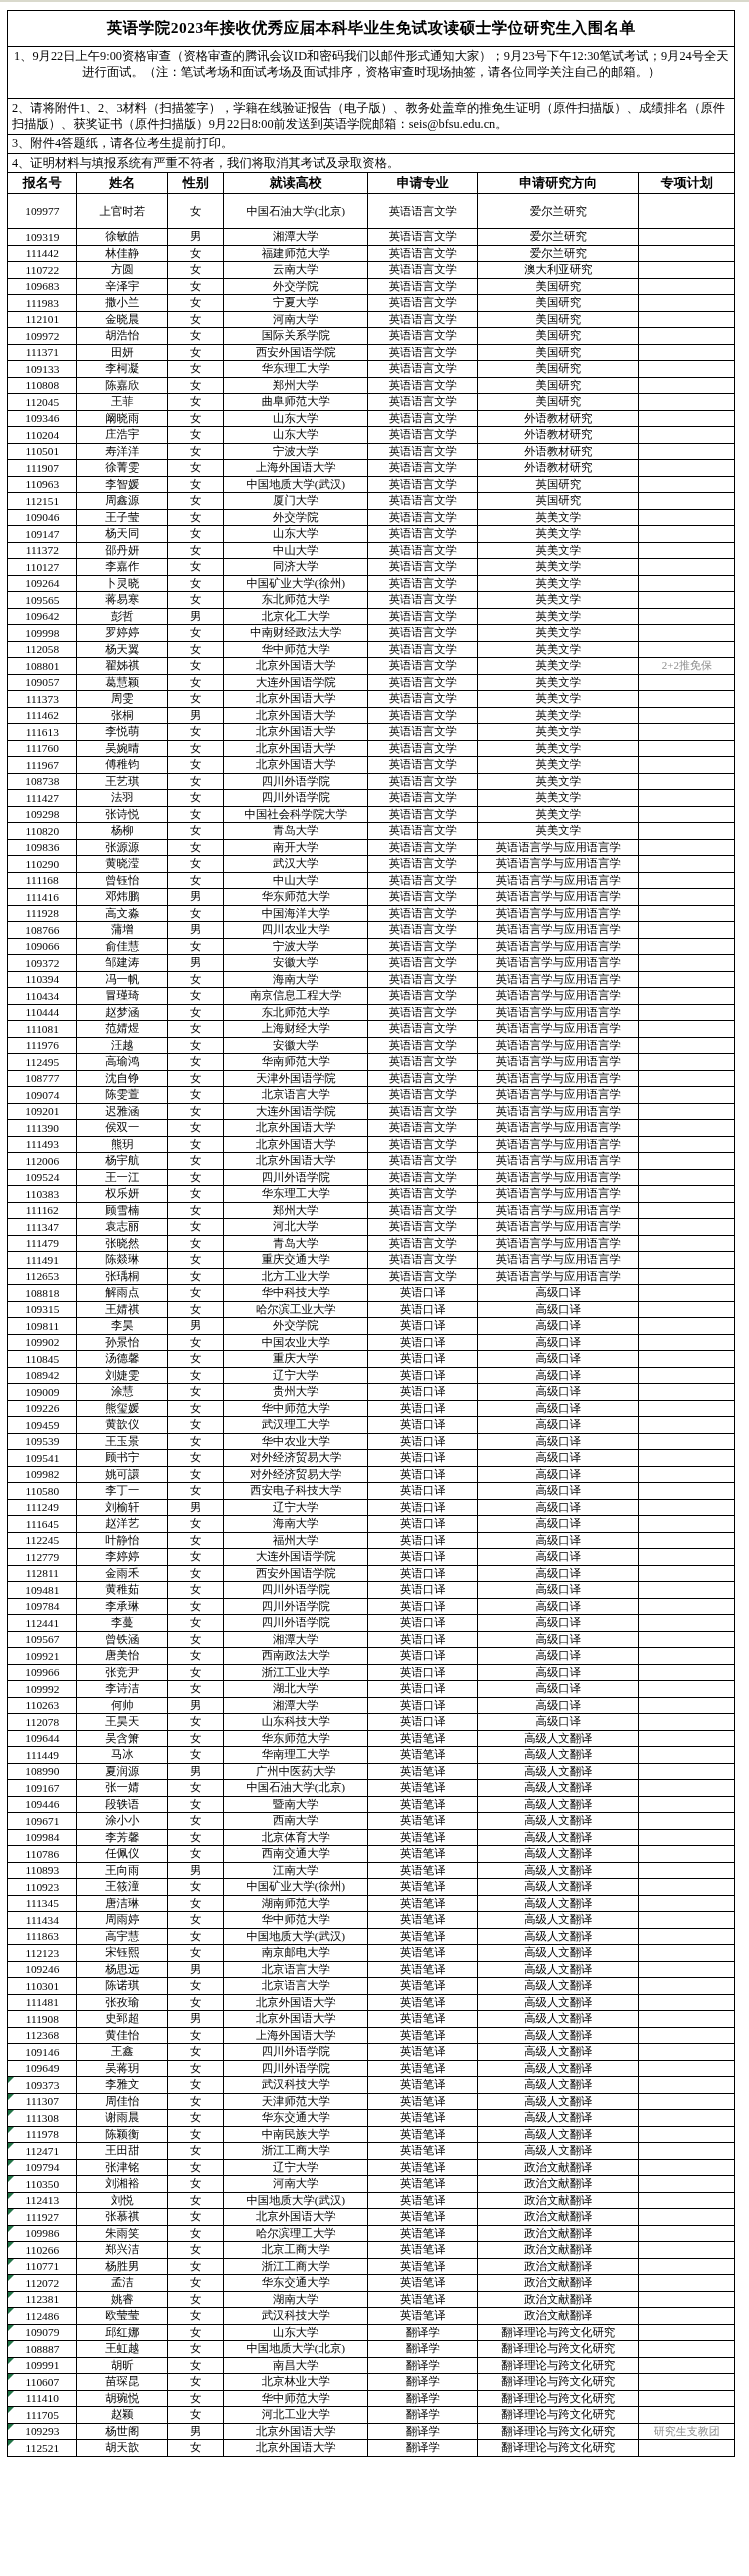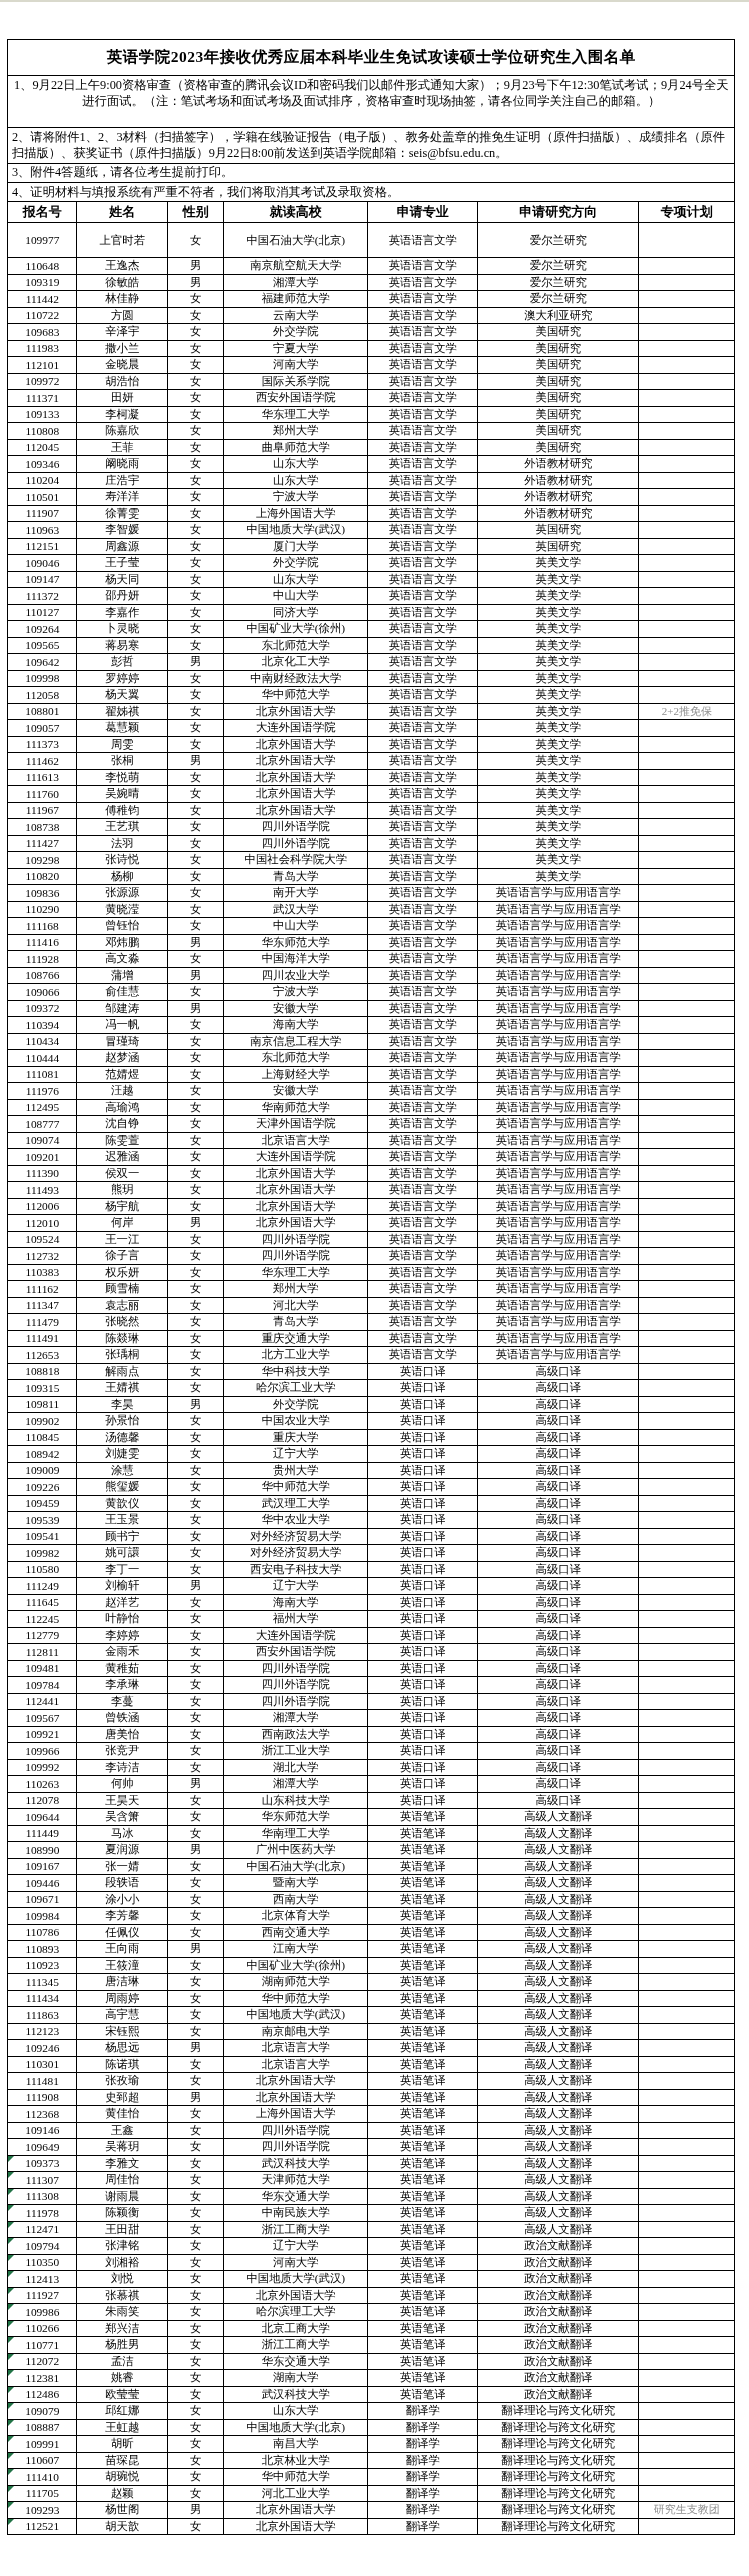--- a/index.html
+++ b/index.html
@@ -2,21 +2,21 @@
 <html style="font-size:14.6px"><head>
 <meta charset="utf-8">
 <style>
   html,body{margin:0;padding:0;background:#ffffff;}
   body{
     width:750px;
     font-family:"Liberation Serif","DejaVu Serif",serif;
     color:#000;
     border-top:2.7px solid #d9d9cc;
   }
-  .sheet{padding:8.2px 7.3px 3.6px 7.3px;width:728px;margin-top:29px;}
+  .sheet{padding:8.2px 7.3px 3.6px 7.3px;width:728px;}
   .doc-box{border:0.9px solid #000;}
   .title-row{
     height:35px;display:flex;align-items:center;justify-content:center;
     border-bottom:0.9px solid #000;
   }
   .title-row h1{
     margin:0;font-size:15.5px;font-weight:bold;letter-spacing:0.5px;
   }
   .note{
     border-bottom:0.9px solid #000;
@@ -89,29 +89,20 @@
         <tr class="first-row">
           <td>109977</td>
           <td>上官时若</td>
           <td>女</td>
           <td>中国石油大学(北京)</td>
           <td>英语语言文学</td>
           <td>爱尔兰研究</td>
           <td class="plan-cell"></td>
         </tr>
         <tr>
-          <td>110648</td>
-          <td>王逸杰</td>
-          <td>男</td>
-          <td>南京航空航天大学</td>
-          <td>英语语言文学</td>
-          <td>爱尔兰研究</td>
-          <td class="plan-cell"></td>
-        </tr>
-        <tr>
           <td>109319</td>
           <td>徐敏皓</td>
           <td>男</td>
           <td>湘潭大学</td>
           <td>英语语言文学</td>
           <td>爱尔兰研究</td>
           <td class="plan-cell"></td>
         </tr>
         <tr>
           <td>111442</td>
@@ -611,40 +602,22 @@
         <tr>
           <td>112006</td>
           <td>杨宇航</td>
           <td>女</td>
           <td>北京外国语大学</td>
           <td>英语语言文学</td>
           <td>英语语言学与应用语言学</td>
           <td class="plan-cell"></td>
         </tr>
         <tr>
-          <td>112010</td>
-          <td>何岸</td>
-          <td>男</td>
-          <td>北京外国语大学</td>
-          <td>英语语言文学</td>
-          <td>英语语言学与应用语言学</td>
-          <td class="plan-cell"></td>
-        </tr>
-        <tr>
           <td>109524</td>
           <td>王一江</td>
-          <td>女</td>
-          <td>四川外语学院</td>
-          <td>英语语言文学</td>
-          <td>英语语言学与应用语言学</td>
-          <td class="plan-cell"></td>
-        </tr>
-        <tr>
-          <td>112732</td>
-          <td>徐子言</td>
           <td>女</td>
           <td>四川外语学院</td>
           <td>英语语言文学</td>
           <td>英语语言学与应用语言学</td>
           <td class="plan-cell"></td>
         </tr>
         <tr>
           <td>110383</td>
           <td>权乐妍</td>
           <td>女</td>

